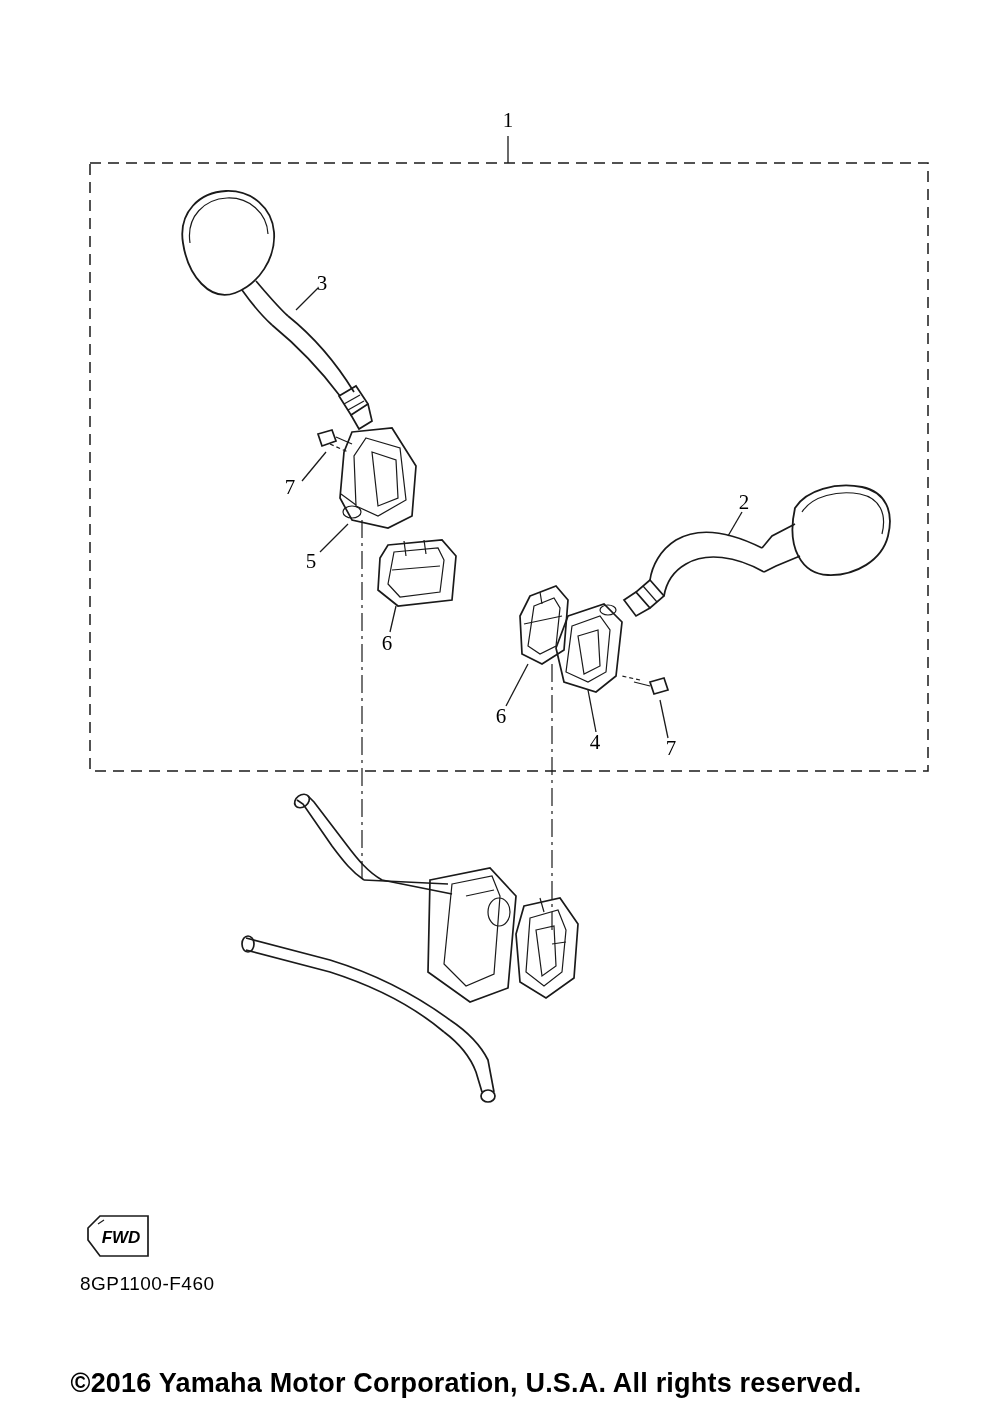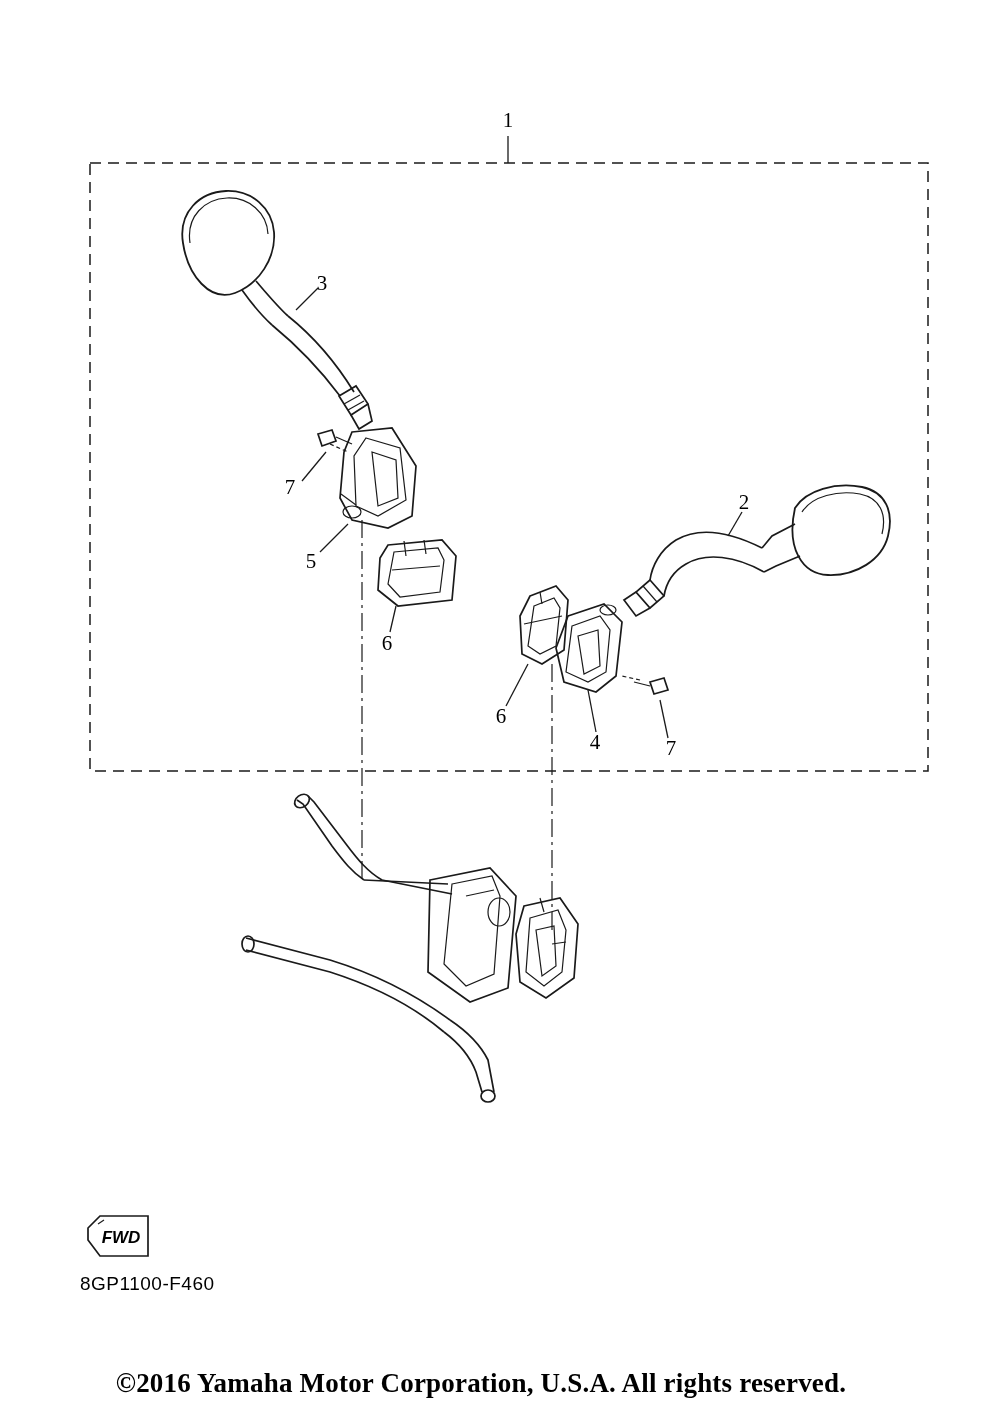--- a/index.html
+++ b/index.html
@@ -39,25 +39,25 @@
   }
   .fwd-text {
     font-family: "Liberation Sans", sans-serif;
     font-weight: bold;
     font-size: 17px;
     fill: #000000;
     font-style: italic;
   }
   .copyright {
     position: absolute;
-    left: 15px;
+    left: 0;
     top: 1368px;
     width: 932px;
     text-align: center;
-    font-family: Liberation Serif, serif;
+    font-family: Liberation Sans, sans-serif;
     font-weight: bold;
     font-size: 27px;
     color: #000000;
     letter-spacing: 0.2px;
   }
   .ln { fill: none; stroke: #1a1a1a; stroke-width: 1.7; }
   .ln-thin { fill: none; stroke: #1a1a1a; stroke-width: 1.2; }
   .ln-lead { fill: none; stroke: #1a1a1a; stroke-width: 1.3; }
   .dash-box { fill: none; stroke: #1a1a1a; stroke-width: 1.5; stroke-dasharray: 11 7; }
   .centerline { fill: none; stroke: #1a1a1a; stroke-width: 1.2; stroke-dasharray: 18 5 3 5; }

